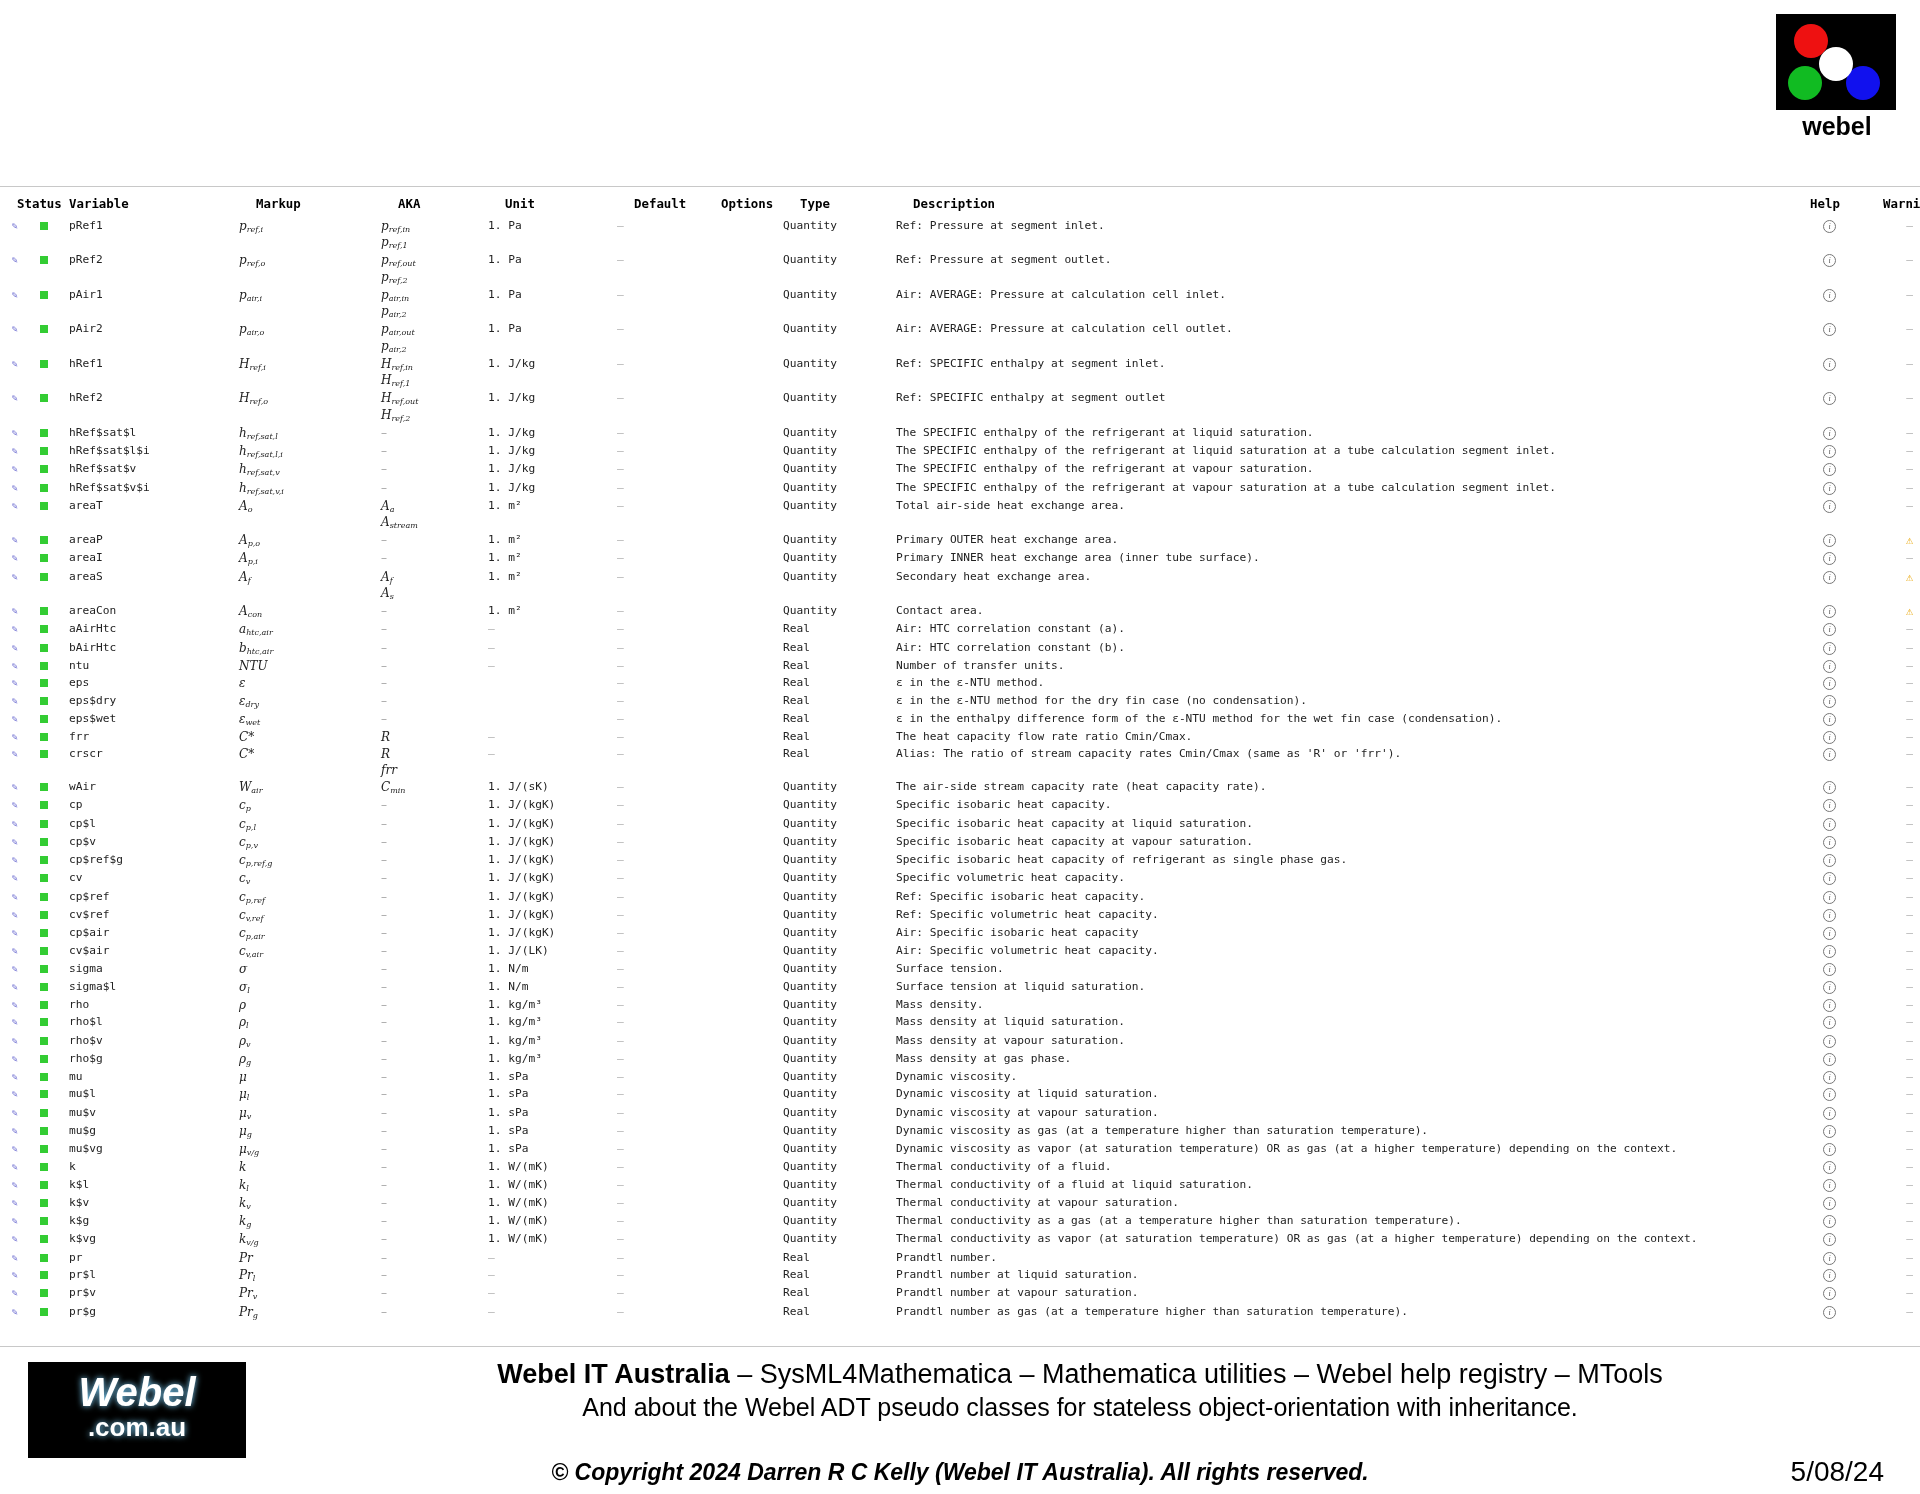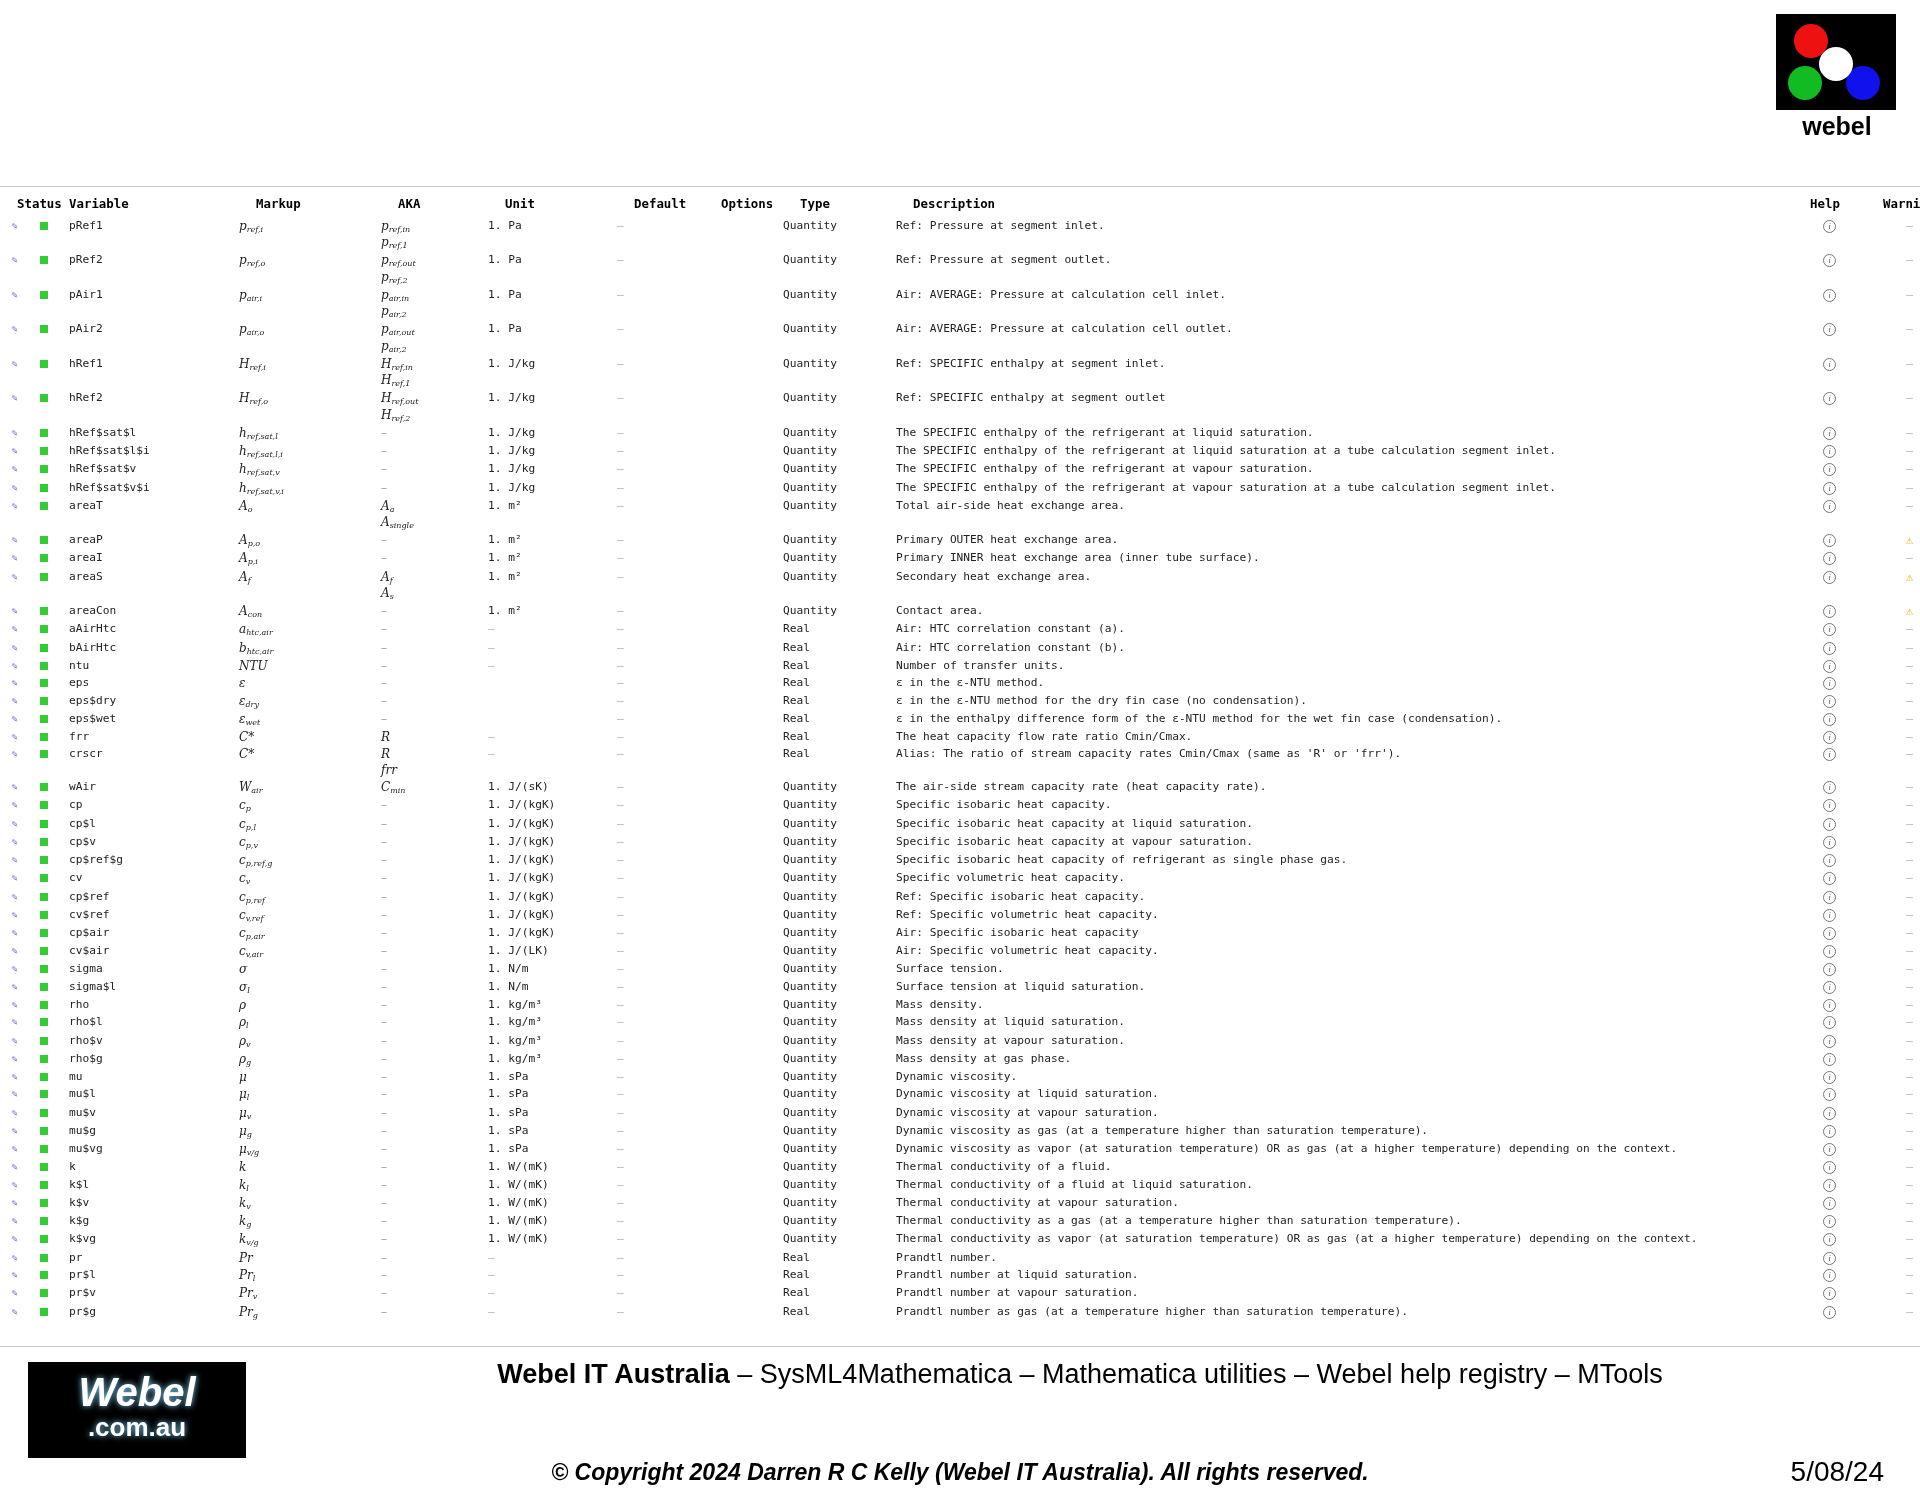--- a/index.html
+++ b/index.html
@@ -425,21 +425,21 @@
             <td class="c-help"><span class="info">i</span></td>
             <td class="c-warn"><span class="dash">–</span></td>
           </tr>
           <tr>
             <td class="c-status"><span class="pencil">✎</span></td>
             <td class="c-flag"><span class="sq"></span></td>
             <td class="c-var">areaT</td>
             <td class="c-markup mk">A<span class="sub">o</span></td>
             <td class="c-aka mk">
               <span class="aka-extra">A<span class="sub">a</span></span>
-              <span class="aka-extra">A<span class="sub">single</span></span>
+              <span class="aka-extra">A<span class="sub">stream</span></span>
             </td>
             <td class="c-unit">1. m²</td>
             <td class="c-default"><span class="dash">–</span></td>
             <td class="c-options"></td>
             <td class="c-type">Quantity</td>
             <td class="c-desc">Total air-side heat exchange area.</td>
             <td class="c-help"><span class="info">i</span></td>
             <td class="c-warn"><span class="dash">–</span></td>
           </tr>
           <tr>
@@ -1048,18 +1048,19 @@
     <div class="hrule hrule-bot"></div>
     <div class="footer-logo">
       <div class="fl-1">Webel</div>
       <div class="fl-2">.com.au</div>
     </div>
     <div class="footer-text">
       <div class="ft-line1">
         <b>Webel IT Australia</b>
         <span>– SysML4Mathematica – Mathematica utilities – Webel help registry – MTools</span>
       </div>
+      <div class="ft-line2">And about the Webel ADT pseudo classes for stateless object-orientation with inheritance.</div>
     </div>
     <div class="ft-copy">© Copyright 2024 Darren R C Kelly (Webel IT Australia). All rights reserved.</div>
     <div class="ft-date">5/08/24</div>
   </div>
 
 </div>
 
 </body></html>

